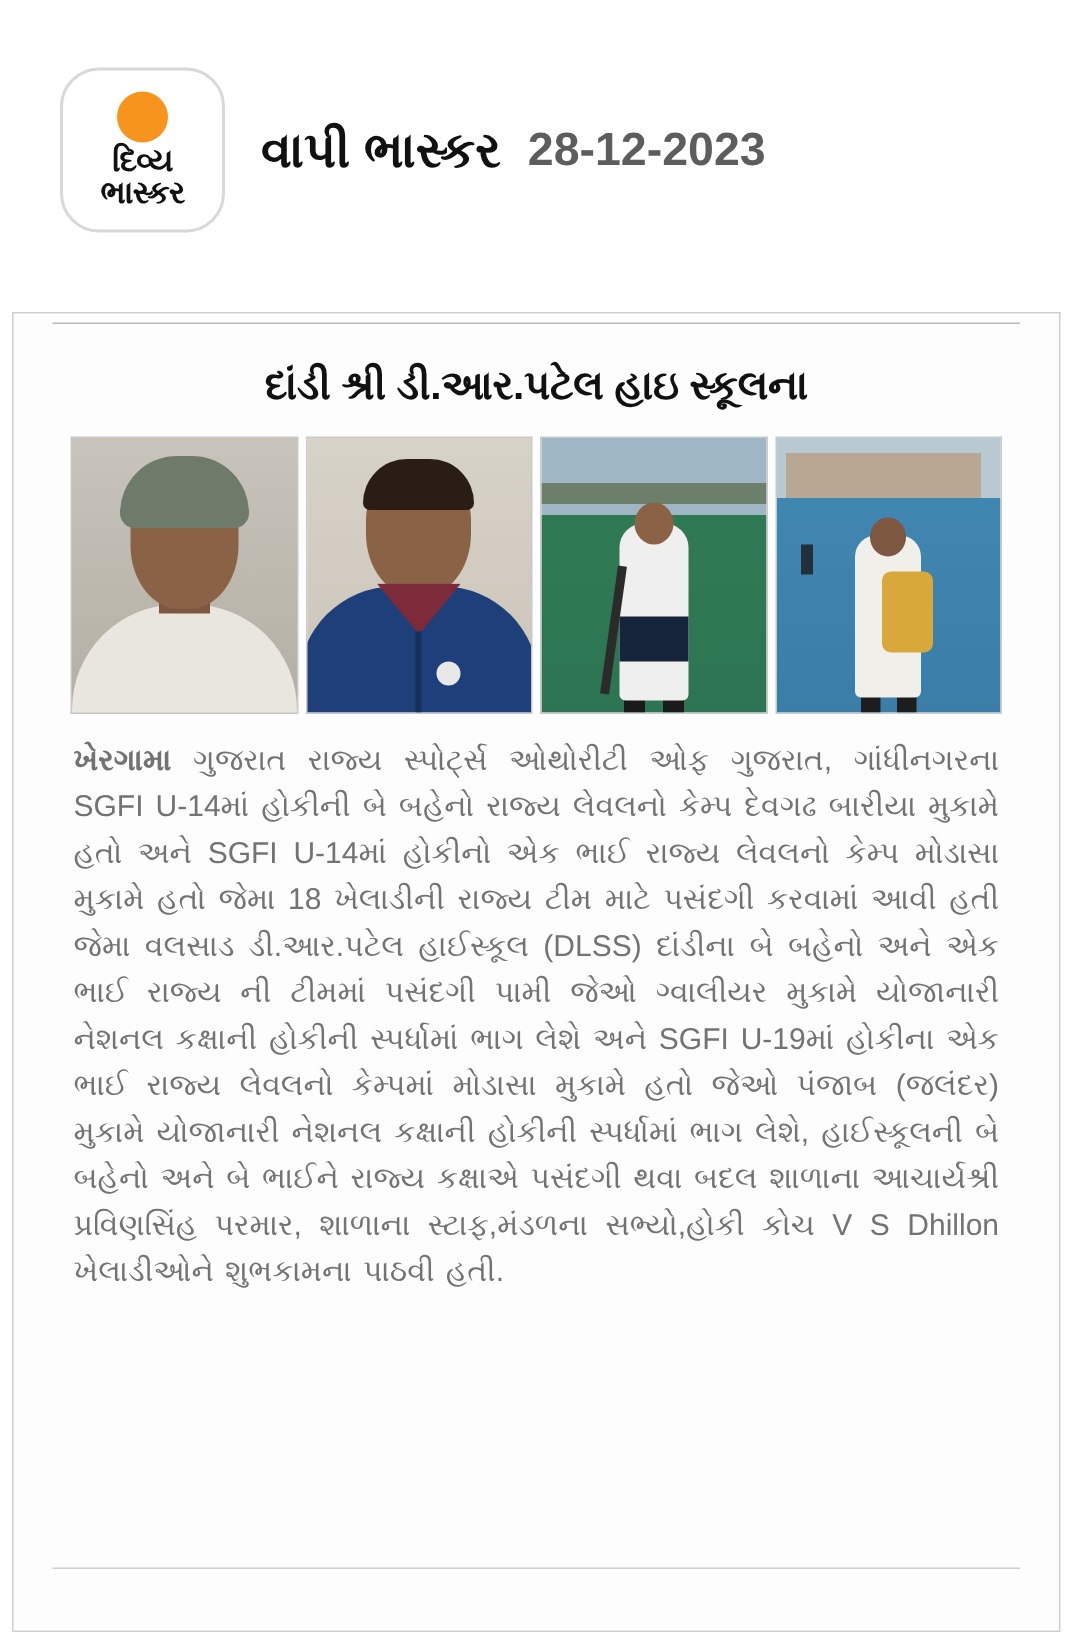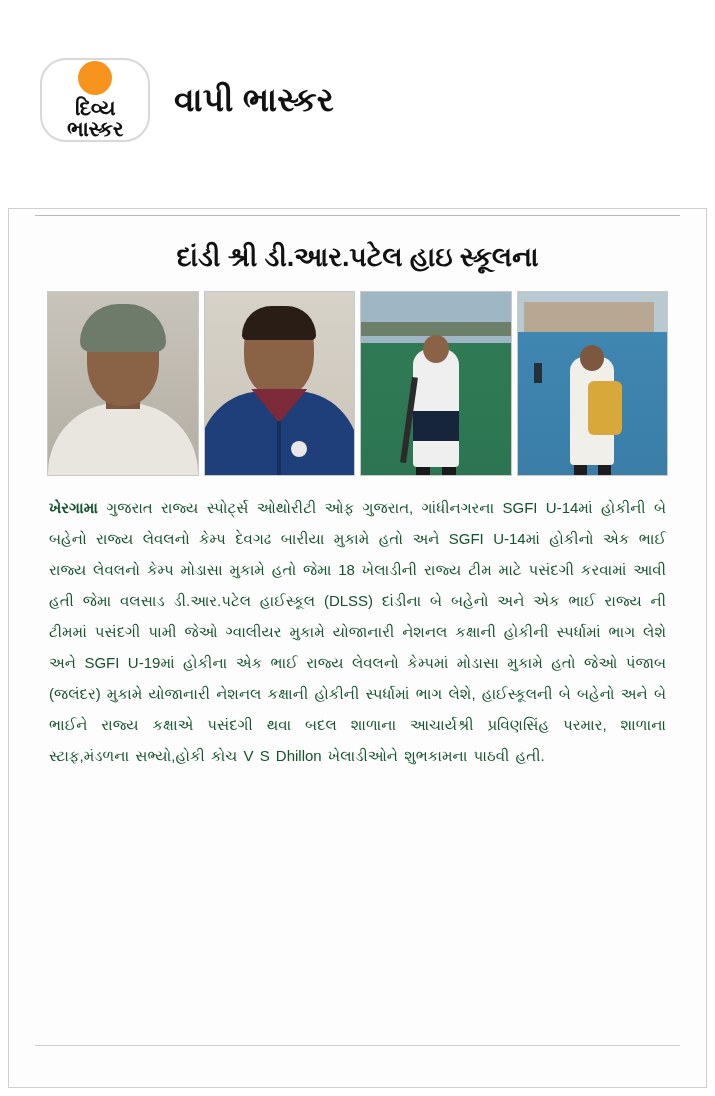--- a/index.html
+++ b/index.html
@@ -18,21 +18,21 @@
   
   .masthead {
     height: 200px;
     display: flex;
     align-items: center;
     padding-left: 40px;
     box-sizing: border-box;
   }
   .logo-box {
     width: 110px;
-    height: 84px;
+    height: 110px;
     border: 2px solid #d8d8d8;
     border-radius: 26px;
     background: #ffffff;
     display: flex;
     flex-direction: column;
     align-items: center;
     justify-content: center;
     box-sizing: border-box;
     flex: 0 0 auto;
   }
@@ -223,22 +223,22 @@
   .p4 .far {
     position: absolute; left: 16px; bottom: 92px; width: 8px; height: 20px;
     background: #22303a;
   }
 
   
   .body-copy {
     margin: 16px 40px 0 40px;
     text-align: justify;
     text-justify: inter-word;
-    color: #14532d;
-    font-size: 15px;
+    color: #737373;
+    font-size: 20px;
     line-height: 31px;
     word-spacing: 2px;
   }
   .body-copy .lead {
     font-weight: bold;
   }
   .rule-bottom {
     position: absolute;
     left: 26px; right: 26px; bottom: 42px;
     height: 1px; background: #cfcfcf;
@@ -250,20 +250,21 @@
 </head>
 <body>
 
 <div class="masthead">
   <div class="logo-box">
     <div class="logo-sun"></div>
     <div class="logo-text">દિવ્ય</div>
     <div class="logo-text">ભાસ્કર</div>
   </div>
   <div class="masthead-title">વાપી ભાસ્કર</div>
+  <div class="masthead-date">28-12-2023</div>
 </div>
 
 <div class="clipping">
 
   <div class="rule-top"></div>
 
   <div class="headline">
     <span class="l1">દાંડી શ્રી ડી.આર.પટેલ હાઇ સ્કૂલના</span>
   </div>
 

